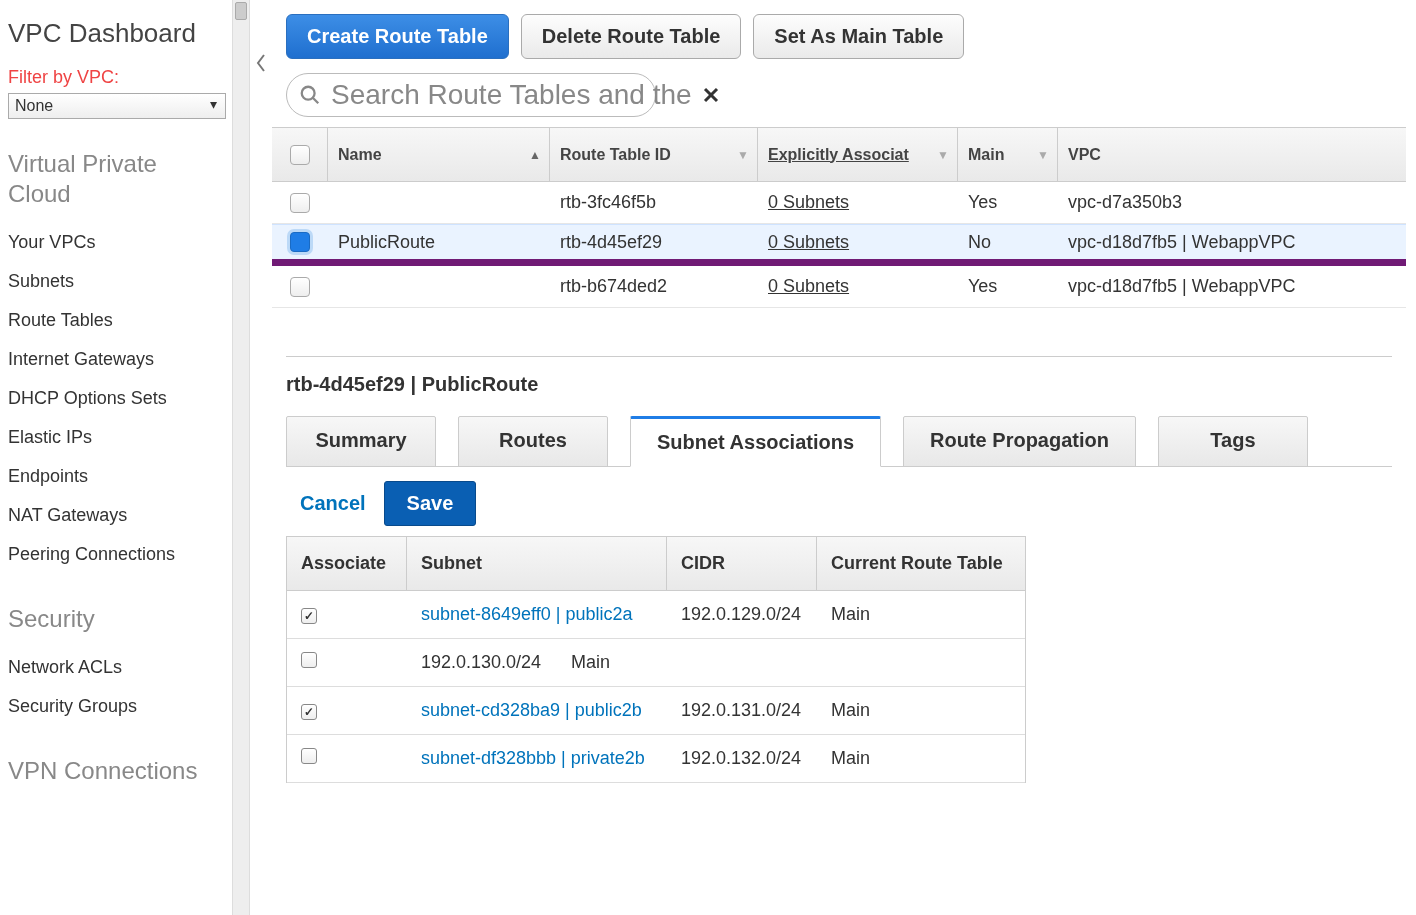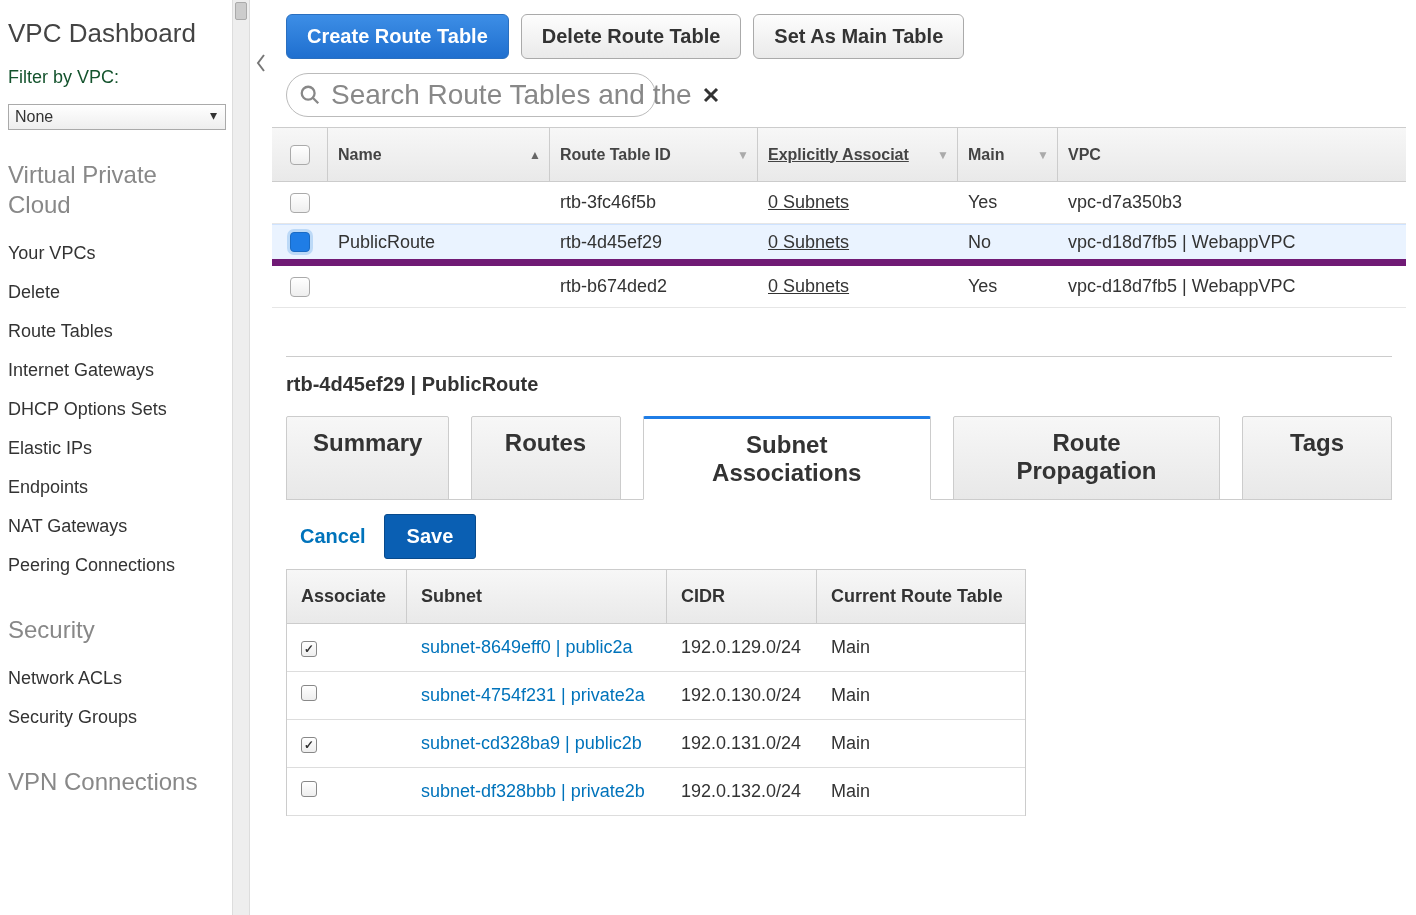--- a/index.html
+++ b/index.html
@@ -4,21 +4,21 @@
 <style>
   * { box-sizing: border-box; }
   html, body { margin:0; padding:0; font-family: Arial, Helvetica, sans-serif; font-size:15px; color:#333; }
   body { width:1416px; height:915px; overflow:hidden; background:#fff; }
 
   .layout { display:flex; height:100%; }
 
   
   .sidebar { width:232px; padding:12px 8px 12px 8px; border-right:0; position:relative; }
   .sidebar-title { font-size:26px; color:#444; margin:6px 0 18px 0; font-weight:400;}
-  .filter-label { font-size:18px; color:#14532d; margin-bottom:16px; }
+  .filter-label { font-size:18px; color:#ef4444; margin-bottom:5px; }
   .filter-select { width:218px; height:26px; border:1px solid #aaa; background:linear-gradient(#fff,#eee); font-size:16px; padding:0 6px; position:relative; display:flex; align-items:center; }
   .filter-select::after { content:"▾"; position:absolute; right:8px; top:2px; font-size:14px; color:#333; }
   .section-heading { font-size:24px; color:#888; margin:30px 0 14px 0; font-weight:400; line-height:1.25;}
   .nav-item { font-size:18px; color:#333; padding:9px 0; cursor:pointer; }
 
   
   .scroll-strip { width:18px; background:#eee; position:relative; border-left:1px solid #ddd; border-right:1px solid #ddd;}
   .scroll-thumb { position:absolute; left:2px; right:2px; top:2px; height:18px; background:#ccc; border:1px solid #aaa; border-radius:2px;}
 
   
@@ -58,21 +58,21 @@
   .hsort.dn::before { content:"▼"; color:#aaa;}
 
   .chkbox { width:20px; height:20px; border:1px solid #aaa; border-radius:4px; background:linear-gradient(#fff,#eee); display:inline-block; position:relative;}
   .chkbox.blue { background:#1f7de6; border:1px solid #1a6bc4; box-shadow:0 0 0 3px #bcd9f7; }
 
   
   .details { padding:18px 14px 0 14px; }
   .details-divider { border-top:1px solid #ccc; margin:30px 0 16px 0;}
   .details-title { font-size:20px; font-weight:700; color:#333; margin:0 0 20px 0;}
   .tabs { display:flex; gap:22px; }
-  .tab { min-width:150px; text-align:center; padding:12px 26px; font-size:24px; color:#333; background:linear-gradient(#f7f7f7,#e8e8e8); border:1px solid #ccc; border-bottom:1px solid #ccc; border-radius:2px 2px 0 0; cursor:pointer; font-weight:700;}
+  .tab { min-width:150px; text-align:center; padding:12px 26px; font-size:20px; color:#333; background:linear-gradient(#f7f7f7,#e8e8e8); border:1px solid #ccc; border-bottom:1px solid #ccc; border-radius:2px 2px 0 0; cursor:pointer; font-weight:700;}
   .tab.active { background:#fff; border-top:3px solid #1f7de6; border-bottom:1px solid #fff; position:relative; z-index:2;}
   .tabs-line { border-bottom:1px solid #ccc; margin-top:-1px;}
 
   .assoc-actions { display:flex; align-items:center; gap:18px; padding:14px 0 10px 14px;}
   .link-btn { color:#0073bb; font-size:20px; font-weight:700; cursor:pointer;}
   .save-btn { background:#0a5fb3; color:#fff; font-size:20px; font-weight:700; padding:10px 22px; border:1px solid #084a8c; border-radius:3px; cursor:pointer;}
 
   .assoc-table { width:740px; border:1px solid #ccc; border-bottom:0;}
   .assoc-header { display:flex; background:linear-gradient(#f7f7f7,#e9e9e9); border-bottom:1px solid #ccc; height:54px; font-size:18px; font-weight:700; color:#333;}
   .assoc-header .acell { border-right:1px solid #ccc; display:flex; align-items:center; padding:0 14px;}
@@ -97,21 +97,21 @@
   <div class="sidebar">
     <div class="sidebar-title">VPC Dashboard</div>
     <div class="filter-label">Filter by VPC:</div>
     <div class="filter-select">
       <span>None</span>
     </div>
 
     <div id="nav-sections">
         <div class="section-heading">Virtual Private Cloud</div>
         <div class="nav-item">Your VPCs</div>
-        <div class="nav-item">Delete</div>
+        <div class="nav-item">Subnets</div>
         <div class="nav-item">Route Tables</div>
         <div class="nav-item">Internet Gateways</div>
         <div class="nav-item">DHCP Options Sets</div>
         <div class="nav-item">Elastic IPs</div>
         <div class="nav-item">Endpoints</div>
         <div class="nav-item">NAT Gateways</div>
         <div class="nav-item">Peering Connections</div>
         <div class="section-heading">Security</div>
         <div class="nav-item">Network ACLs</div>
         <div class="nav-item">Security Groups</div>
@@ -243,21 +243,20 @@
         </div>
         <div id="assoc-body">
             <div class="assoc-row">
               <div class="acell ac-chk"><span class="std-check checked"></span></div>
               <div class="acell ac-sub"><span class="sublink">subnet-8649eff0 | public2a</span></div>
               <div class="acell ac-cidr">192.0.129.0/24</div>
               <div class="acell ac-crt">Main</div>
             </div>
             <div class="assoc-row">
               <div class="acell ac-chk"><span class="std-check"></span></div>
-              <div class="acell ac-sub"><span class="sublink">subnet-4754f231 | private2a</span></div>
               <div class="acell ac-cidr">192.0.130.0/24</div>
               <div class="acell ac-crt">Main</div>
             </div>
             <div class="assoc-row">
               <div class="acell ac-chk"><span class="std-check checked"></span></div>
               <div class="acell ac-sub"><span class="sublink">subnet-cd328ba9 | public2b</span></div>
               <div class="acell ac-cidr">192.0.131.0/24</div>
               <div class="acell ac-crt">Main</div>
             </div>
             <div class="assoc-row">

